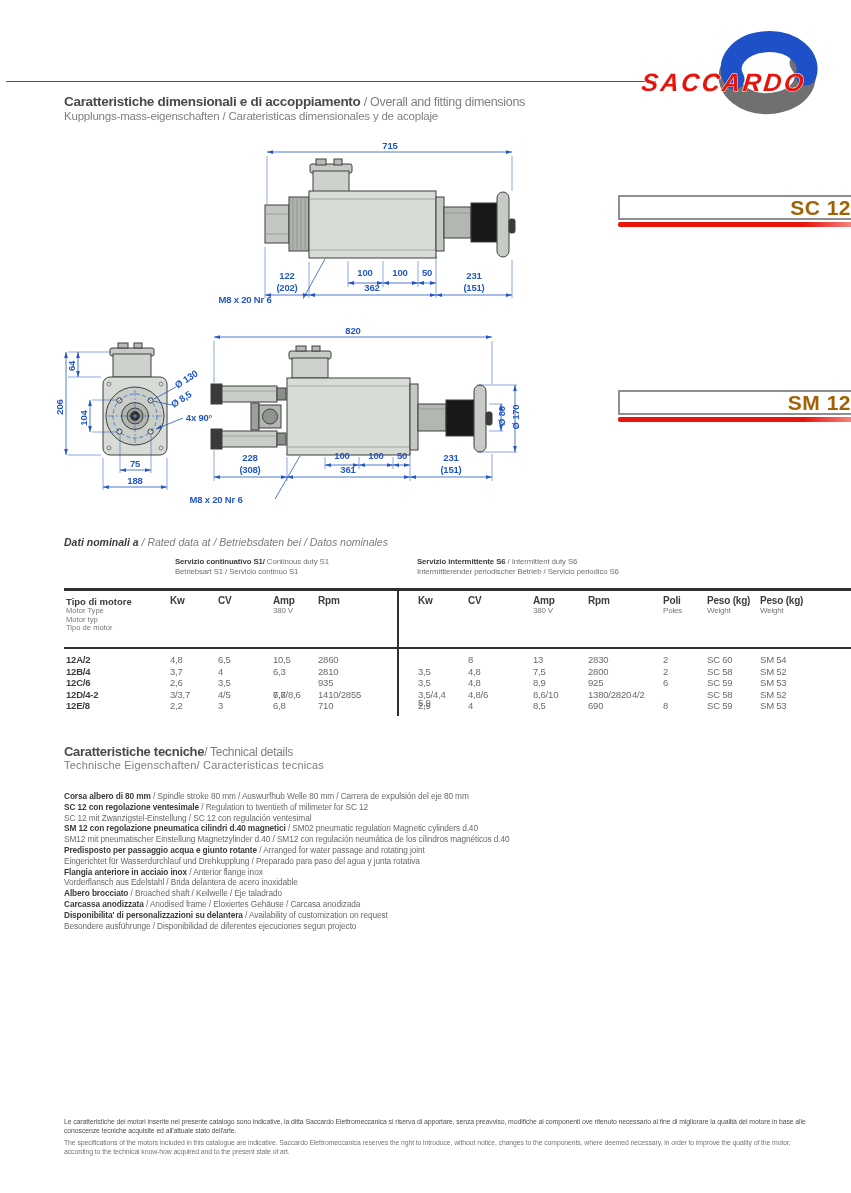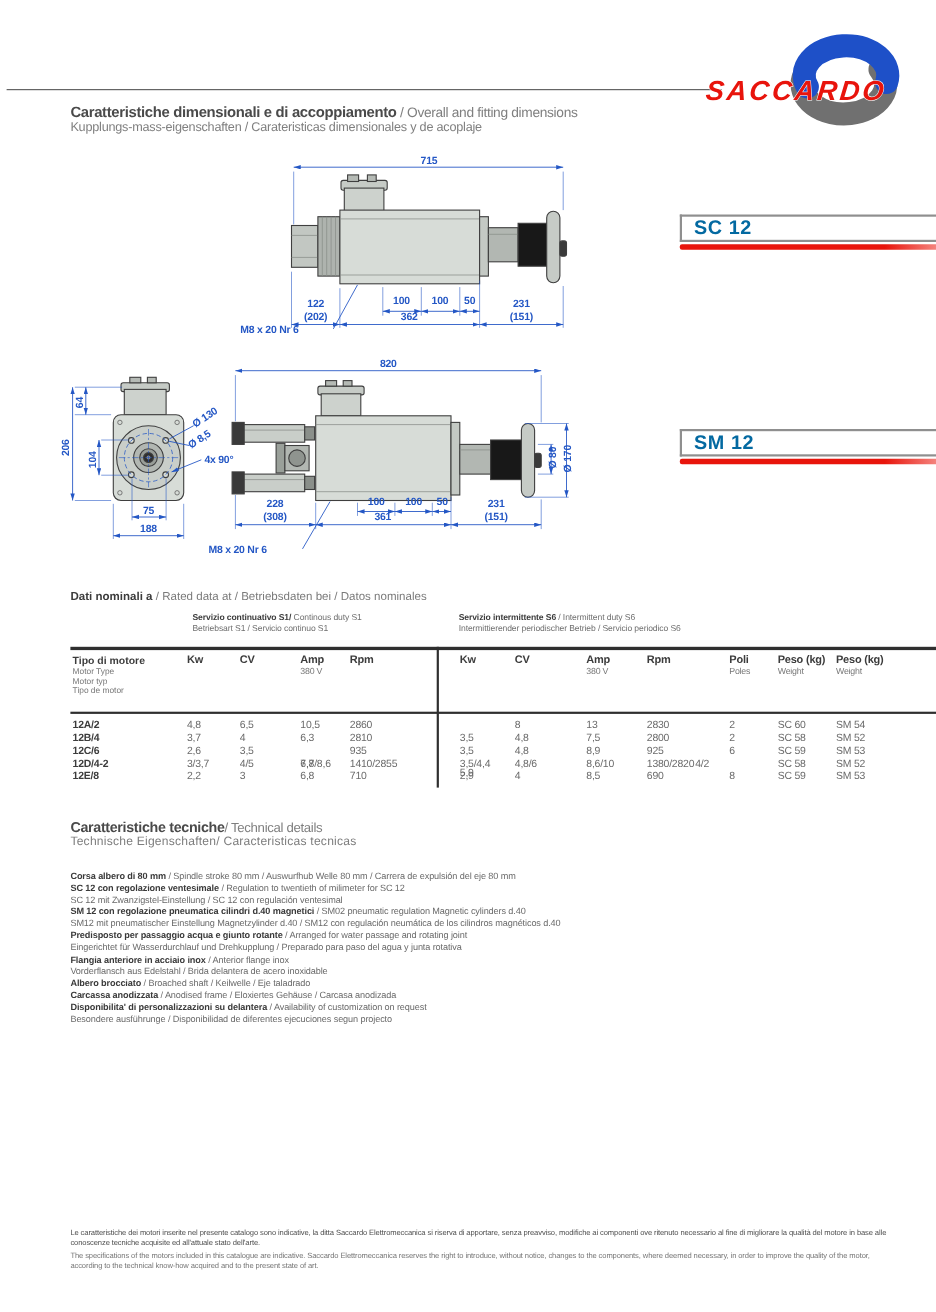--- a/index.html
+++ b/index.html
@@ -16,26 +16,26 @@
   
   #drawings{left:0;top:0;width:851px;height:1193px;pointer-events:none;z-index:1;}
   .dims text{fill:#2457c5;font:600 9.5px "Liberation Sans",sans-serif;text-anchor:middle;letter-spacing:-0.2px;}
   .dims line,.dims path.dl{stroke:#2457c5;stroke-width:0.8;fill:none;}
   .dims .ext{stroke-width:0.55;opacity:.95;}
   .mech{stroke:#3f3f3f;stroke-width:1;}
   .mech .lt{stroke:#8a8f8a;stroke-width:0.7;}
   
   .model-box{left:618px;width:233px;height:25px;border:2px solid #8f8f8f;border-right:none;
              box-sizing:border-box;display:flex;align-items:center;padding-left:11px;z-index:2;
-             font-size:18px;font-weight:700;color:#0369a1;letter-spacing:0.5px;background:#fff;}
+             font-size:21px;font-weight:700;color:#a16207;letter-spacing:0.5px;background:#fff;justify-content:flex-end;}
   #model-sc{top:195px;} #bar-sc{top:222px;}
   #model-sm{top:390px;} #bar-sm{top:417px;}
   .red-bar{left:618px;width:233px;height:5px;background:linear-gradient(90deg,#e8150c 80%,#f4837d);border-radius:2px 0 0 2px;z-index:2;}
   
-  #ratings-title{left:64px;top:536px;font-size:10.5px;color:#7a7a7a;z-index:2;}
+  #ratings-title{left:64px;top:536px;font-size:10.5px;color:#7a7a7a;z-index:2;font-style:italic;}
   #ratings-title b{color:#3c3c3c;}
   .duty{top:557px;width:235px;font-size:7.8px;color:#6f6f6f;line-height:10px;letter-spacing:-0.1px;z-index:2;}
   .duty b{color:#3c3c3c;}
   #duty-s1{left:175px;} #duty-s6{left:417px;}
   #rtable{left:64px;top:588px;width:787px;height:132px;z-index:2;font-size:9.5px;color:#666;}
   #rtable .tline-top{position:absolute;left:0;top:0;width:100%;height:3px;background:#2f2f2f;}
   #rtable .tline-mid{position:absolute;left:0;top:59px;width:100%;height:1.5px;background:#2f2f2f;}
   #rtable .tdiv{position:absolute;left:333px;top:0;width:2px;height:128px;background:#2f2f2f;}
   #rtable .th{position:absolute;top:8px;line-height:9.5px;letter-spacing:-0.2px;white-space:nowrap;}
   #rtable .th b{display:block;color:#3c3c3c;font-size:10px;}

